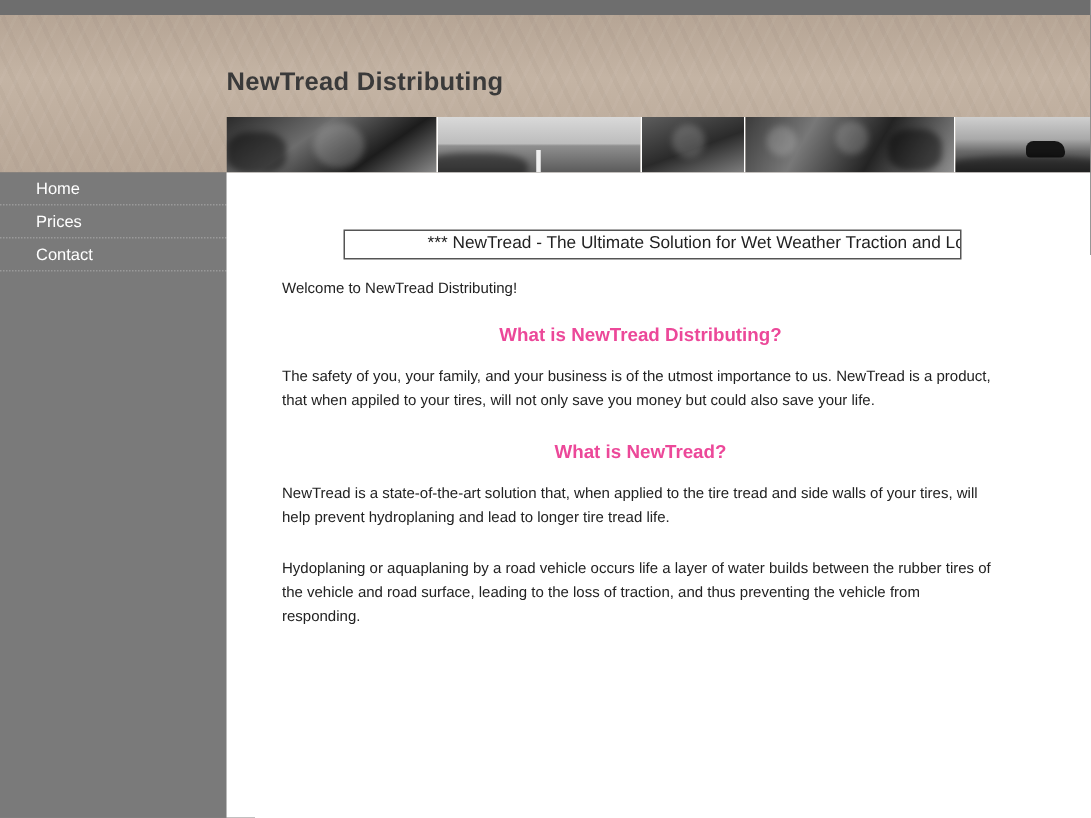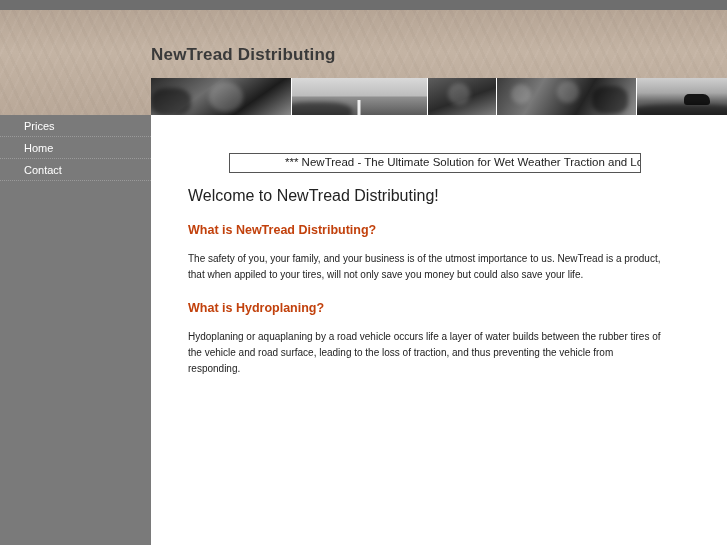--- a/index.html
+++ b/index.html
@@ -155,29 +155,30 @@
     color: #222;
   }
 
   .body-text {
     position: absolute;
     left: 37px;
     top: 72px;
     width: 478px;
   }
   .intro {
-    font-size: 16px;
+    font-size: 10px;
     color: #222;
     margin: 0 0 18px 0;
   }
   h3.q {
     font-size: 12.5px;
     font-weight: bold;
-    color: #c2410c;
+    color: #ec4899;
     margin: 0 0 14px 0;
+    text-align: center;
   }
   p.a {
     font-size: 10px;
     color: #222;
     line-height: 16px;
     margin: 0 0 18px 0;
   }
 </style>
 </head>
 <body>
@@ -206,38 +207,39 @@
       <div class="blob" style="left:60px;top:3px;width:22px;height:22px;"></div>
       <div class="dark" style="left:95px;top:8px;width:36px;height:28px;"></div>
     </div>
     <div class="photo photo-5">
       <div class="car-shape"></div>
       <div class="dark" style="left:-6px;top:26px;width:110px;height:16px;"></div>
     </div>
   </div>
 
   <div class="sidebar">
+    <a class="nav-item" href="#">Home</a>
     <a class="nav-item" href="#">Prices</a>
-    <a class="nav-item" href="#">Home</a>
     <a class="nav-item" href="#">Contact</a>
   </div>
 
   <div class="content">
 
     <div class="marquee-box">
       <div class="marquee-text">*** NewTread - The Ultimate Solution for Wet Weather Traction and Longer Tire Life ***</div>
     </div>
 
     <div class="body-text">
       <p class="intro">Welcome to NewTread Distributing!</p>
 
       <h3 class="q">What is NewTread Distributing?</h3>
       <p class="a">The safety of you, your family, and your business is of the utmost importance to us. NewTread is a product, that when appiled to your tires, will not only save you money but could also save your life.</p>
 
-
-      <h3 class="q">What is Hydroplaning?</h3>
+      <h3 class="q">What is NewTread?</h3>
+      <p class="a">NewTread is a state-of-the-art solution that, when applied to the tire tread and side walls of your tires, will help prevent hydroplaning and lead to longer tire tread life.</p>
+
       <p class="a">Hydoplaning or aquaplaning by a road vehicle occurs life a layer of water builds between the rubber tires of the vehicle and road surface, leading to the loss of traction, and thus preventing the vehicle from responding.</p>
 
 
     </div>
 
   </div>
 </div>
 
 </body></html>

